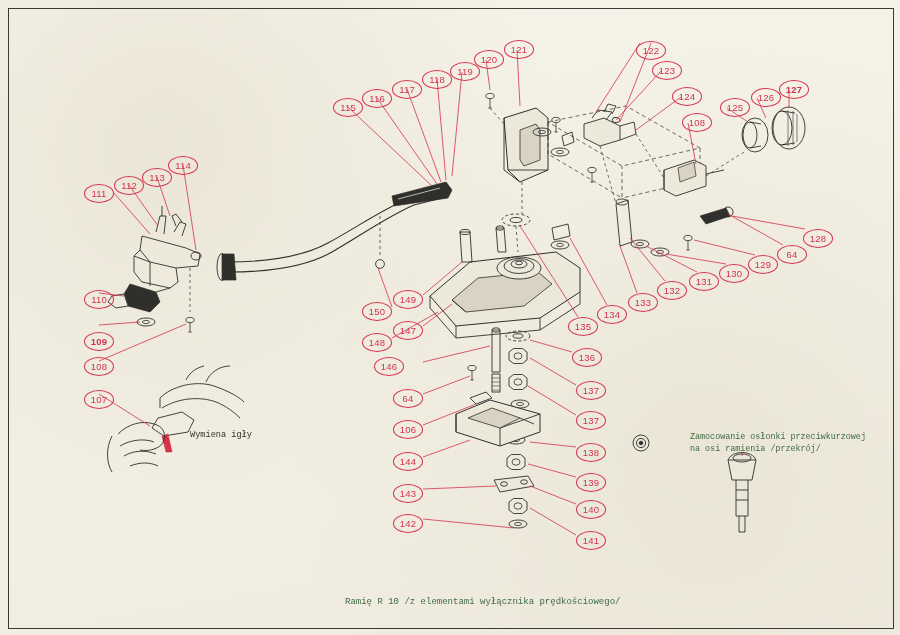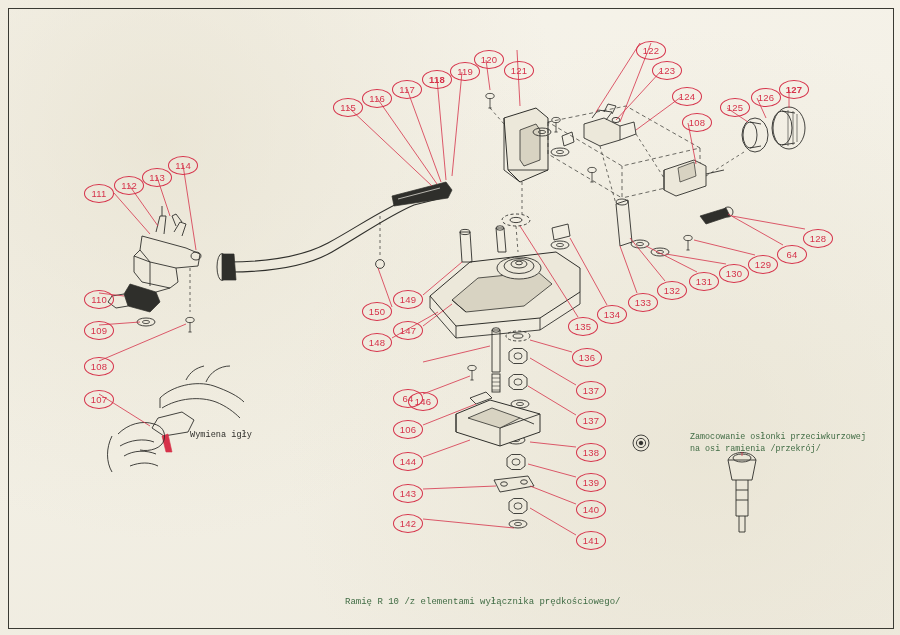--- a/index.html
+++ b/index.html
@@ -363,24 +363,24 @@
   </svg>
 
   <div id="callout-layer">
       <div class="callout" style="left: 84px; top: 184px;">111</div>
       <div class="callout" style="left: 114px; top: 176px;">112</div>
       <div class="callout" style="left: 142px; top: 168px;">113</div>
       <div class="callout" style="left: 168px; top: 156px;">114</div>
       <div class="callout" style="left: 333px; top: 98px;">115</div>
       <div class="callout" style="left: 362px; top: 89px;">116</div>
       <div class="callout" style="left: 392px; top: 80px;">117</div>
-      <div class="callout" style="left: 422px; top: 70px; font-weight: bold;">118</div>
+      <div class="callout" style="left: 422px; top: 70px;">118</div>
       <div class="callout" style="left: 450px; top: 62px;">119</div>
       <div class="callout" style="left: 474px; top: 50px;">120</div>
-      <div class="callout" style="left: 504px; top: 40px; margin-top: 21px;">121</div>
+      <div class="callout" style="left: 504px; top: 40px;">121</div>
       <div class="callout" style="left: 636px; top: 41px;">122</div>
       <div class="callout" style="left: 652px; top: 61px;">123</div>
       <div class="callout" style="left: 672px; top: 87px;">124</div>
       <div class="callout" style="left: 720px; top: 98px;">125</div>
       <div class="callout" style="left: 751px; top: 88px;">126</div>
       <div class="callout" style="left: 779px; top: 80px; font-weight: bold;">127</div>
       <div class="callout" style="left: 682px; top: 113px;">108</div>
       <div class="callout" style="left: 803px; top: 229px;">128</div>
       <div class="callout" style="left: 777px; top: 245px;">64</div>
       <div class="callout" style="left: 748px; top: 255px;">129</div>
@@ -395,27 +395,27 @@
       <div class="callout" style="left: 576px; top: 411px;">137</div>
       <div class="callout" style="left: 576px; top: 443px;">138</div>
       <div class="callout" style="left: 576px; top: 473px;">139</div>
       <div class="callout" style="left: 576px; top: 500px;">140</div>
       <div class="callout" style="left: 576px; top: 531px;">141</div>
       <div class="callout" style="left: 393px; top: 514px;">142</div>
       <div class="callout" style="left: 393px; top: 484px;">143</div>
       <div class="callout" style="left: 393px; top: 452px;">144</div>
       <div class="callout" style="left: 393px; top: 420px;">106</div>
       <div class="callout" style="left: 393px; top: 389px;">64</div>
-      <div class="callout" style="left: 408px; top: 357px; margin-top: 35px;">146</div>
+      <div class="callout" style="left: 374px; top: 357px;">146</div>
       <div class="callout" style="left: 362px; top: 333px;">148</div>
       <div class="callout" style="left: 393px; top: 321px; text-align: center;">147</div>
       <div class="callout" style="left: 393px; top: 290px;">149</div>
       <div class="callout" style="left: 362px; top: 302px;">150</div>
       <div class="callout" style="left: 84px; top: 290px;">110</div>
-      <div class="callout" style="left: 84px; top: 321px;">109</div>
+      <div class="callout" style="left: 84px; top: 332px; font-weight: bold;">109</div>
       <div class="callout" style="left: 84px; top: 357px;">108</div>
       <div class="callout" style="left: 84px; top: 390px;">107</div>
     </div>
 
   <div class="label-ink" style="left:190px; top:430px;">Wymiena igły</div>
 
   <div class="note" style="left:658px; top:432px;">Zamocowanie osłonki przeciwkurzowej</div>
   <div class="note" style="left:658px; top:444px;">na osi ramienia /przekrój/</div>
 
   <div class="caption" style="left:345px; top:597px;">Ramię R 10 /z elementami wyłącznika prędkościowego/</div>

